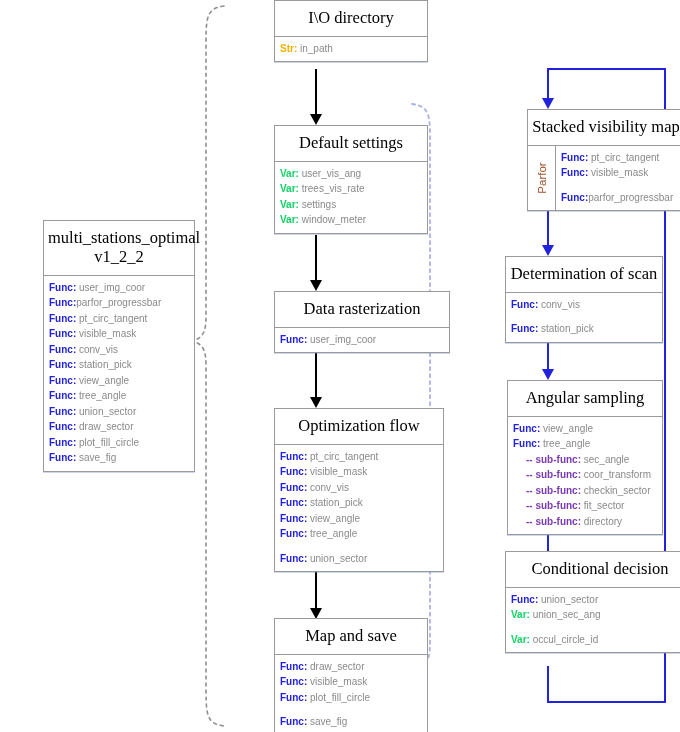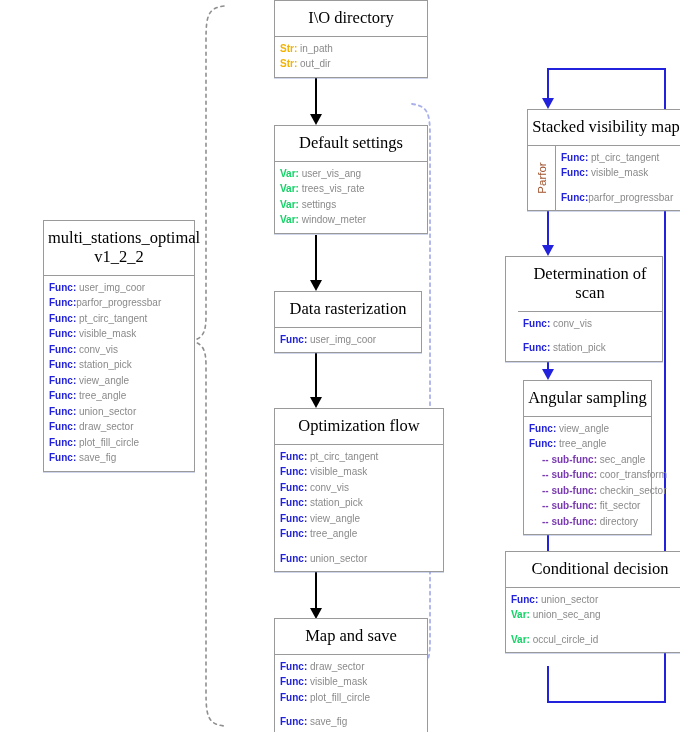--- a/index.html
+++ b/index.html
@@ -172,35 +172,34 @@
         <div class="attr"><span class="k k-func">Func:</span><span> draw_sector</span></div>
         <div class="attr"><span class="k k-func">Func:</span><span> plot_fill_circle</span></div>
         <div class="attr"><span class="k k-func">Func:</span><span> save_fig</span></div>
       </div>
   </div>
 
   <div class="box" style="left:239px; top:0px; width:154px;">
     <div class="box-title">I\O directory</div>
     <div class="box-body">
         <div class="attr"><span class="k k-str">Str:</span><span> in_path</span></div>
-        <div class="attr"><span class="k k-str">Str:</span><span> out_dir</span></div>
       </div>
   </div>
 
   <div class="box" style="left:239px; top:125px; width:154px;">
     <div class="box-title">Default settings</div>
     <div class="box-body">
         <div class="attr"><span class="k k-var">Var:</span><span> user_vis_ang</span></div>
         <div class="attr"><span class="k k-var">Var:</span><span> trees_vis_rate</span></div>
         <div class="attr"><span class="k k-var">Var:</span><span> settings</span></div>
         <div class="attr"><span class="k k-var">Var:</span><span> window_meter</span></div>
       </div>
   </div>
 
-  <div class="box" style="left:239px; top:291px; width:148px;">
+  <div class="box" style="left:239px; top:291px; width:176px;">
     <div class="box-title">Data rasterization</div>
     <div class="box-body">
         <div class="attr"><span class="k k-func">Func:</span><span> user_img_coor</span></div>
       </div>
   </div>
 
   <div class="box" style="left:239px; top:408px; width:170px;">
     <div class="box-title">Optimization flow</div>
     <div class="box-body">
         <div class="attr"><span class="k k-func">Func:</span><span> pt_circ_tangent</span></div>
@@ -230,29 +229,29 @@
         <span class="parfor-label">Parfor</span>
       </div>
       <div class="split-right">
           <div class="attr"><span class="k k-func">Func:</span><span> pt_circ_tangent</span></div>
           <div class="attr"><span class="k k-func">Func:</span><span> visible_mask</span></div>
           <div class="attr gap"><span class="k k-func">Func:</span><span>parfor_progressbar</span></div>
         </div>
     </div>
   </div>
 
-  <div class="box" style="left:470px; top:256px; width:158px;padding-left:12px;">
+  <div class="box" style="left:470px; top:256px; width:158px;">
     <div class="box-title">Determination of scan</div>
     <div class="box-body">
         <div class="attr"><span class="k k-func">Func:</span><span> conv_vis</span></div>
         <div class="attr gap"><span class="k k-func">Func:</span><span> station_pick</span></div>
       </div>
   </div>
 
-  <div class="box" style="left:488px; top:380px; width:129px;">
+  <div class="box" style="left:472px; top:380px; width:156px;">
     <div class="box-title">Angular sampling</div>
     <div class="box-body">
         <div class="attr"><span class="k k-func">Func:</span><span> view_angle</span></div>
         <div class="attr"><span class="k k-func">Func:</span><span> tree_angle</span></div>
         <div class="attr sub"><span class="k k-sub">-- sub-func:</span><span> sec_angle</span></div>
         <div class="attr sub"><span class="k k-sub">-- sub-func:</span><span> coor_transform</span></div>
         <div class="attr sub"><span class="k k-sub">-- sub-func:</span><span> checkin_sector</span></div>
         <div class="attr sub"><span class="k k-sub">-- sub-func:</span><span> fit_sector</span></div>
         <div class="attr sub"><span class="k k-sub">-- sub-func:</span><span> directory</span></div>
       </div>

